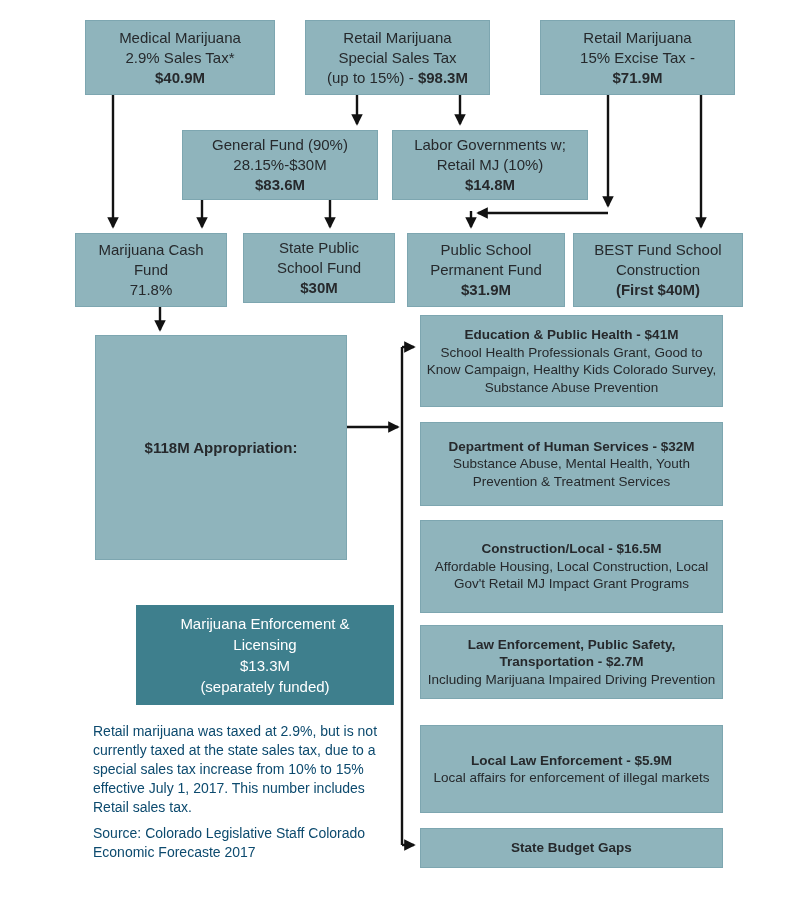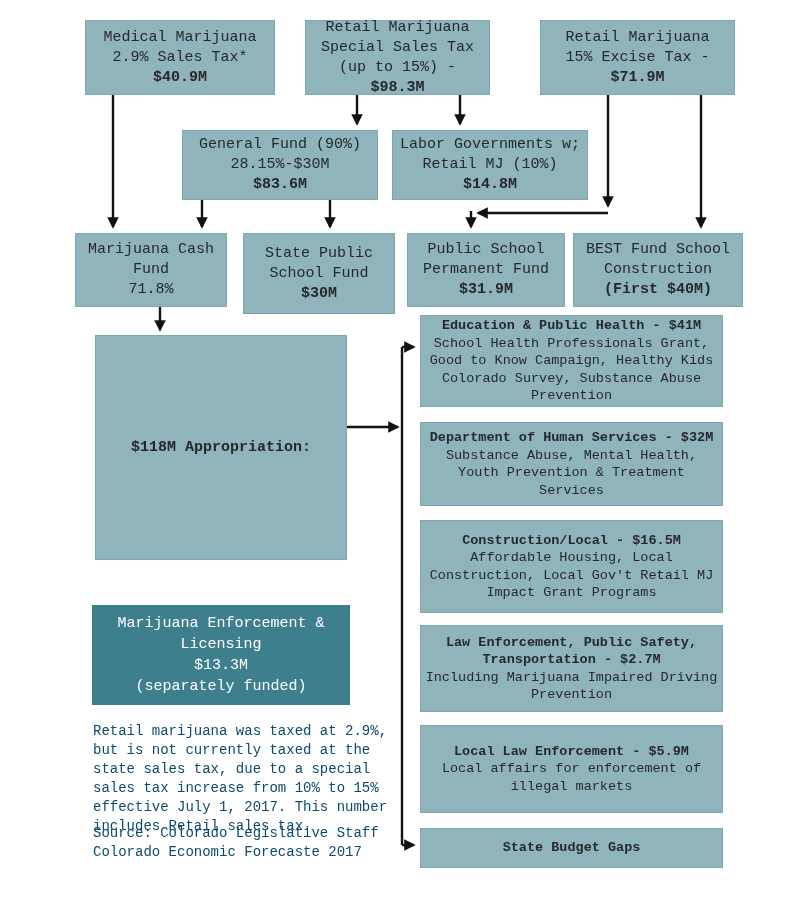--- a/index.html
+++ b/index.html
@@ -5,35 +5,35 @@
   :root{
     --box-light:#8fb4bc;
     --box-dark:#3e7f8d;
     --box-border:#7da6b0;
     --ink:#26292c;
     --arrow:#121212;
   }
   html,body{margin:0;padding:0;background:#ffffff;}
   .canvas{
     position:relative;width:800px;height:904px;background:#ffffff;
-    font-family:Liberation Mono, monospace;color:var(--ink);
+    font-family:Liberation Sans, sans-serif;color:var(--ink);
     overflow:hidden;
   }
   .arrows{position:absolute;left:0;top:0;z-index:1;}
   .box{
     position:absolute;z-index:2;box-sizing:border-box;
     background:var(--box-light);border:1px solid var(--box-border);
     display:flex;flex-direction:column;align-items:center;justify-content:center;
     text-align:center;font-size:15px;line-height:20px;color:var(--ink);
     padding:2px 6px;
   }
   .box .bold{font-weight:bold;}
   .box.dark{
     background:var(--box-dark);border-color:var(--box-dark);color:#ffffff;
-    font-size:15px;line-height:21px;
+    font-size:15px;line-height:21px;margin-left:44px;
   }
   .box.appro{font-size:15px;line-height:21px;padding:4px 8px;}
   .box.alloc{font-size:13.5px;line-height:17.5px;padding:4px 4px;}
   .alloc-title{font-weight:bold;}
   .note{
     position:absolute;z-index:2;font-size:14px;line-height:19px;
     text-align:left;color:#0c4a6e;
   }
 </style>
 </head>
@@ -94,21 +94,21 @@
     <div>Retail MJ (10%)</div>
     <div class="bold">$14.8M</div>
   </div>
 
   <div class="box" style="left:75px;top:233px;width:152px;height:74px">
     <div>Marijuana Cash</div>
     <div>Fund</div>
     <div>71.8%</div>
   </div>
 
-  <div class="box" style="left:243px;top:233px;width:152px;height:81px">
+  <div class="box" style="left:243px;top:233px;width:152px;height:70px">
     <div>State Public</div>
     <div>School Fund</div>
     <div class="bold">$30M</div>
   </div>
 
   <div class="box" style="left:407px;top:233px;width:158px;height:74px">
     <div>Public School</div>
     <div>Permanent Fund</div>
     <div class="bold">$31.9M</div>
   </div>
@@ -138,21 +138,21 @@
   <div class="box alloc" style="left:420px;top:422px;width:303px;height:84px">
     <div class="alloc-title">Department of Human Services - $32M</div>
     <div>Substance Abuse, Mental Health, Youth Prevention &amp; Treatment Services</div>
   </div>
 
   <div class="box alloc" style="left:420px;top:520px;width:303px;height:93px">
     <div class="alloc-title">Construction/Local - $16.5M</div>
     <div>Affordable Housing, Local Construction, Local Gov't Retail MJ Impact Grant Programs</div>
   </div>
 
-  <div class="box alloc" style="left:420px;top:625px;width:303px;height:87px">
+  <div class="box alloc" style="left:420px;top:625px;width:303px;height:74px">
     <div class="alloc-title">Law Enforcement, Public Safety, Transportation - $2.7M</div>
     <div>Including Marijuana Impaired Driving Prevention</div>
   </div>
 
   <div class="box alloc" style="left:420px;top:725px;width:303px;height:88px">
     <div class="alloc-title">Local Law Enforcement - $5.9M</div>
     <div>Local affairs for enforcement of illegal markets</div>
   </div>
 
   <div class="box alloc" style="left:420px;top:828px;width:303px;height:40px">

